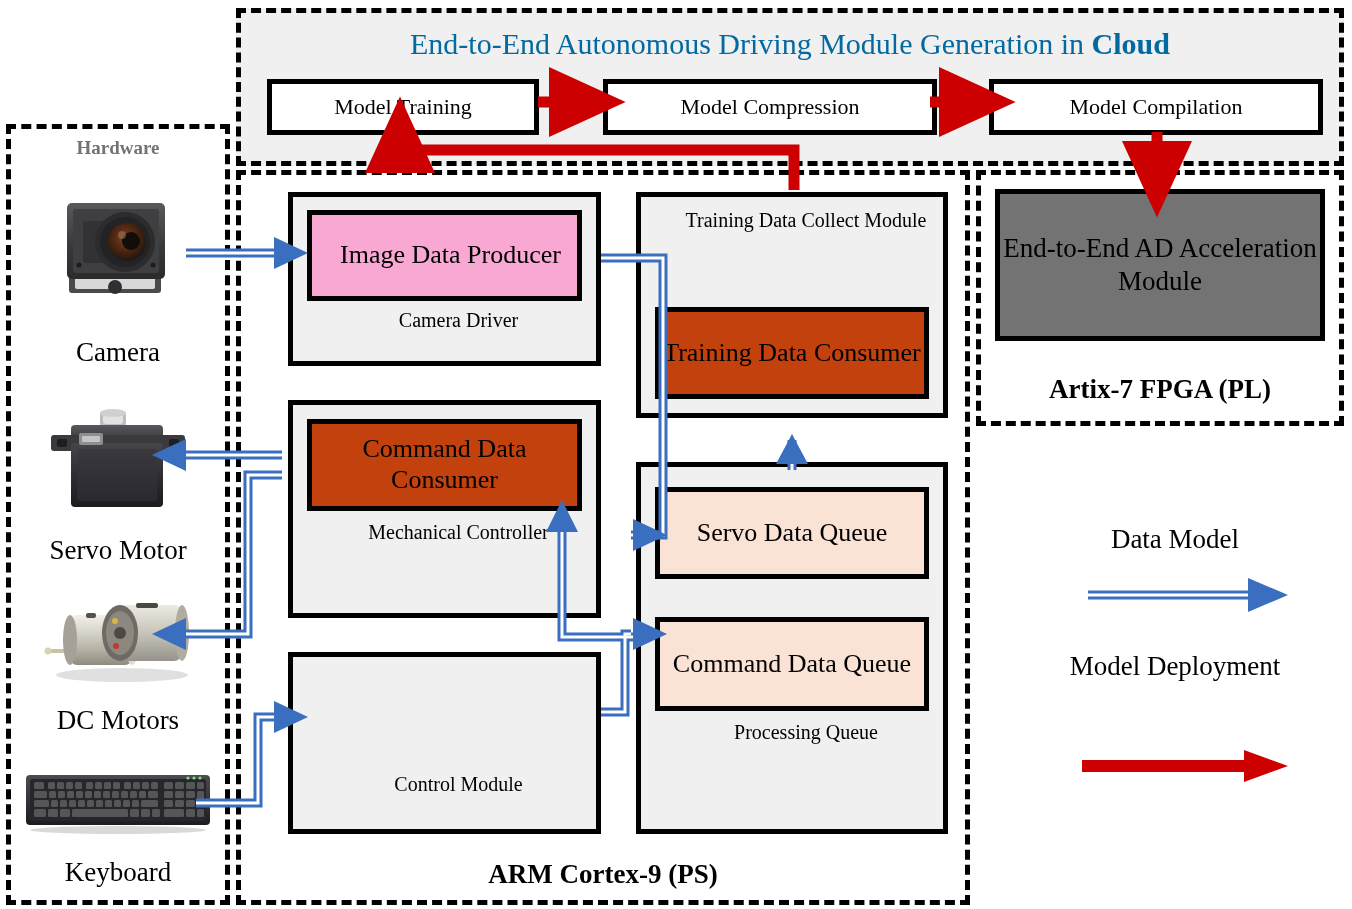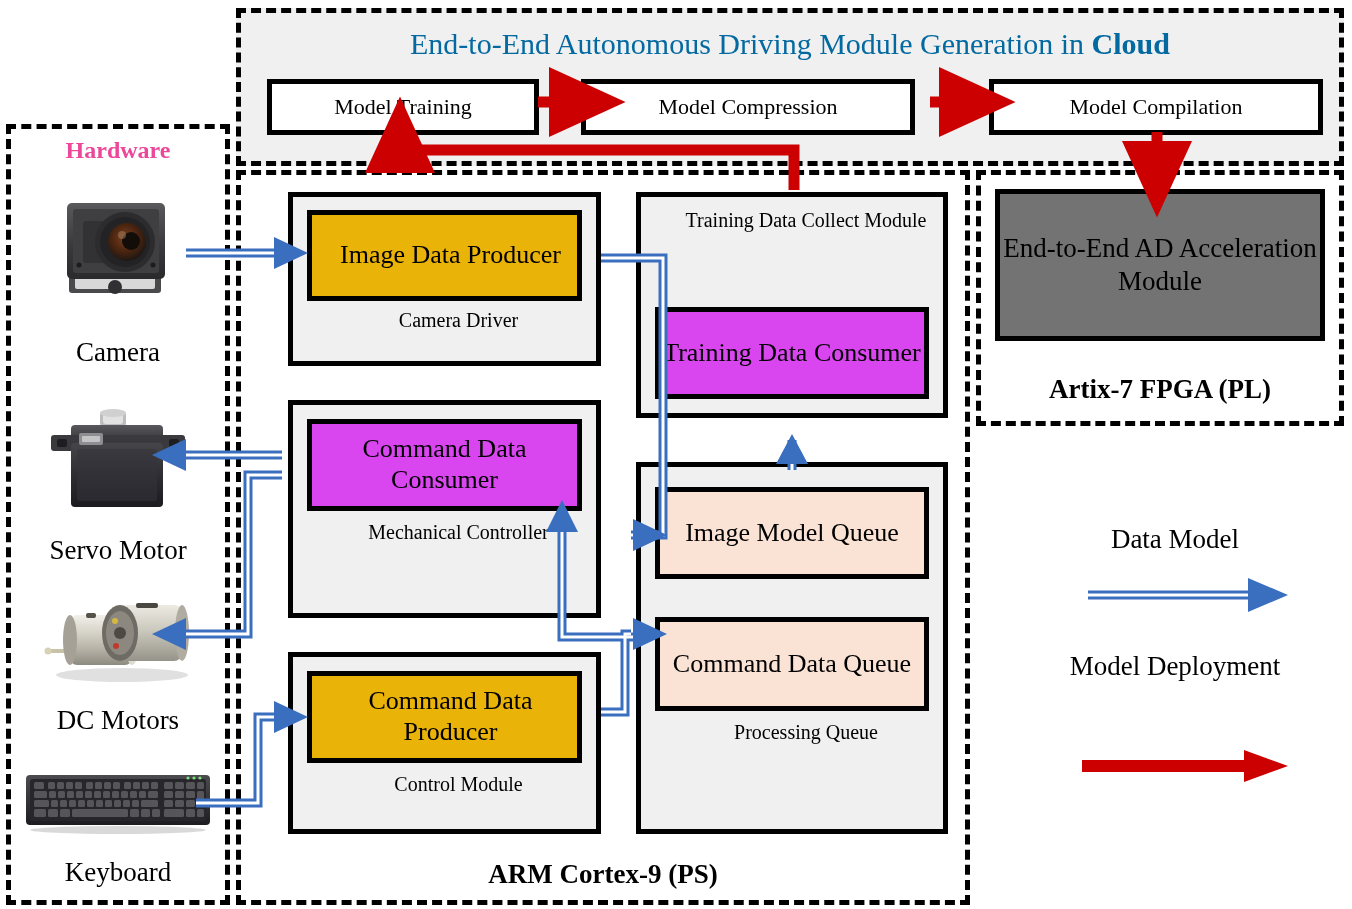--- a/index.html
+++ b/index.html
@@ -31,40 +31,40 @@
   }
   #cloud-title b { font-weight: bold; }
   .cloud-box {
     position: absolute; top: 66px; height: 56px;
     background: #ffffff;
     border: 5px solid #000;
     display: flex; align-items: center; justify-content: center;
     font-size: 22px; color: #000; white-space: nowrap;
   }
   #cloud-box-0 { left: 26px;  width: 272px; }
-  #cloud-box-1 { left: 340px; width: 334px; font-family: Liberation Serif, serif; }
+  #cloud-box-1 { left: 362px; width: 334px; font-family: Liberation Serif, serif; }
   #cloud-box-2 { left: 748px; width: 334px; }
 
   
   #ps-region {
     left: 236px; top: 170px; width: 734px; height: 735px;
   }
   #ps-label {
     position: absolute; left: 0; bottom: 10px; width: 100%;
     text-align: center; font-size: 27px; font-weight: bold;
     color: #000; white-space: nowrap;
   }
 
   
   #hw-region {
     left: 6px; top: 124px; width: 224px; height: 781px;
   }
   #hw-title {
     position: absolute; left: 0; top: 8px; width: 100%;
-    text-align: center; font-size: 24px; font-weight: bold; color: #ec4899;
+    text-align: center; font-size: 19px; font-weight: bold; color: #737373;
   }
   .hw-item { position: absolute; left: 0; width: 100%; text-align: center; }
   .hw-caption { font-size: 27px; color: #000; white-space: nowrap; margin-top: 22px; }
   .hw-art { position: relative; margin: 0 auto; }
 
   
   #fpga-region {
     left: 976px; top: 170px; width: 368px; height: 256px;
   }
   #fpga-inner-box {
@@ -87,22 +87,22 @@
   .module-caption {
     position: absolute; left: 0; width: 100%;
     text-align: center; font-size: 20px; line-height: 1.18; color: #000; padding-left: 28px;
   }
   .inner-box {
     position: absolute;
     border: 5px solid #000;
     display: flex; align-items: center; justify-content: center;
     text-align: center; font-size: 26px; line-height: 1.18; color: #000;
   }
-  .fill-yellow { background: #eab308; padding-left: 12px; }
-  .fill-blue   { background: #d946ef; }
+  .fill-yellow { background: #f9a8d4; padding-left: 12px; }
+  .fill-blue   { background: #c2410c; }
   .fill-pink   { background: #fae2d5; }
 
   
   .legend-label {
     position: absolute; text-align: center;
     font-size: 27px; line-height: 1.2; color: #000;
   }
 
   
   #arrows { position: absolute; left: 0; top: 0; width: 1352px; height: 909px;
@@ -327,36 +327,33 @@
   </div>
 
   <div class="module" style="left:288px; top:400px; width:313px; height:218px;">
     <div class="inner-box fill-blue" style="left:14px; top:14px; width:275px; height:92px;">
       <span>Command Data Consumer</span>
     </div>
     <div class="module-caption" style="top:116px;">Mechanical Controller</div>
   </div>
 
   <div class="module" style="left:288px; top:652px; width:313px; height:182px;">
-    <div class="inner-box fill-yellow" style="left:14px; top:14px; width:275px; height:92px;">
-      <span>Command Data Producer</span>
-    </div>
     <div class="module-caption" style="top:116px;">Control Module</div>
   </div>
 
   <div class="module" style="left:636px; top:192px; width:312px; height:226px;">
     <div class="module-caption" style="top:12px;">Training Data Collect Module</div>
     <div class="inner-box fill-blue" style="left:14px; top:110px; width:274px; height:92px;">
       <span>Training Data Consumer</span>
     </div>
   </div>
 
   <div class="module" style="left:636px; top:462px; width:312px; height:372px;">
     <div class="inner-box fill-pink" style="left:14px; top:20px; width:274px; height:92px;">
-      <span>Image Model Queue</span>
+      <span>Servo Data Queue</span>
     </div>
     <div class="inner-box fill-pink" style="left:14px; top:150px; width:274px; height:94px;">
       <span>Command Data Queue</span>
     </div>
     <div class="module-caption" style="top:254px;">Processing Queue</div>
   </div>
 
   <div class="dashed-region" id="fpga-region">
     <div id="fpga-inner-box">
       <span>End-to-End AD Acceleration Module</span>

